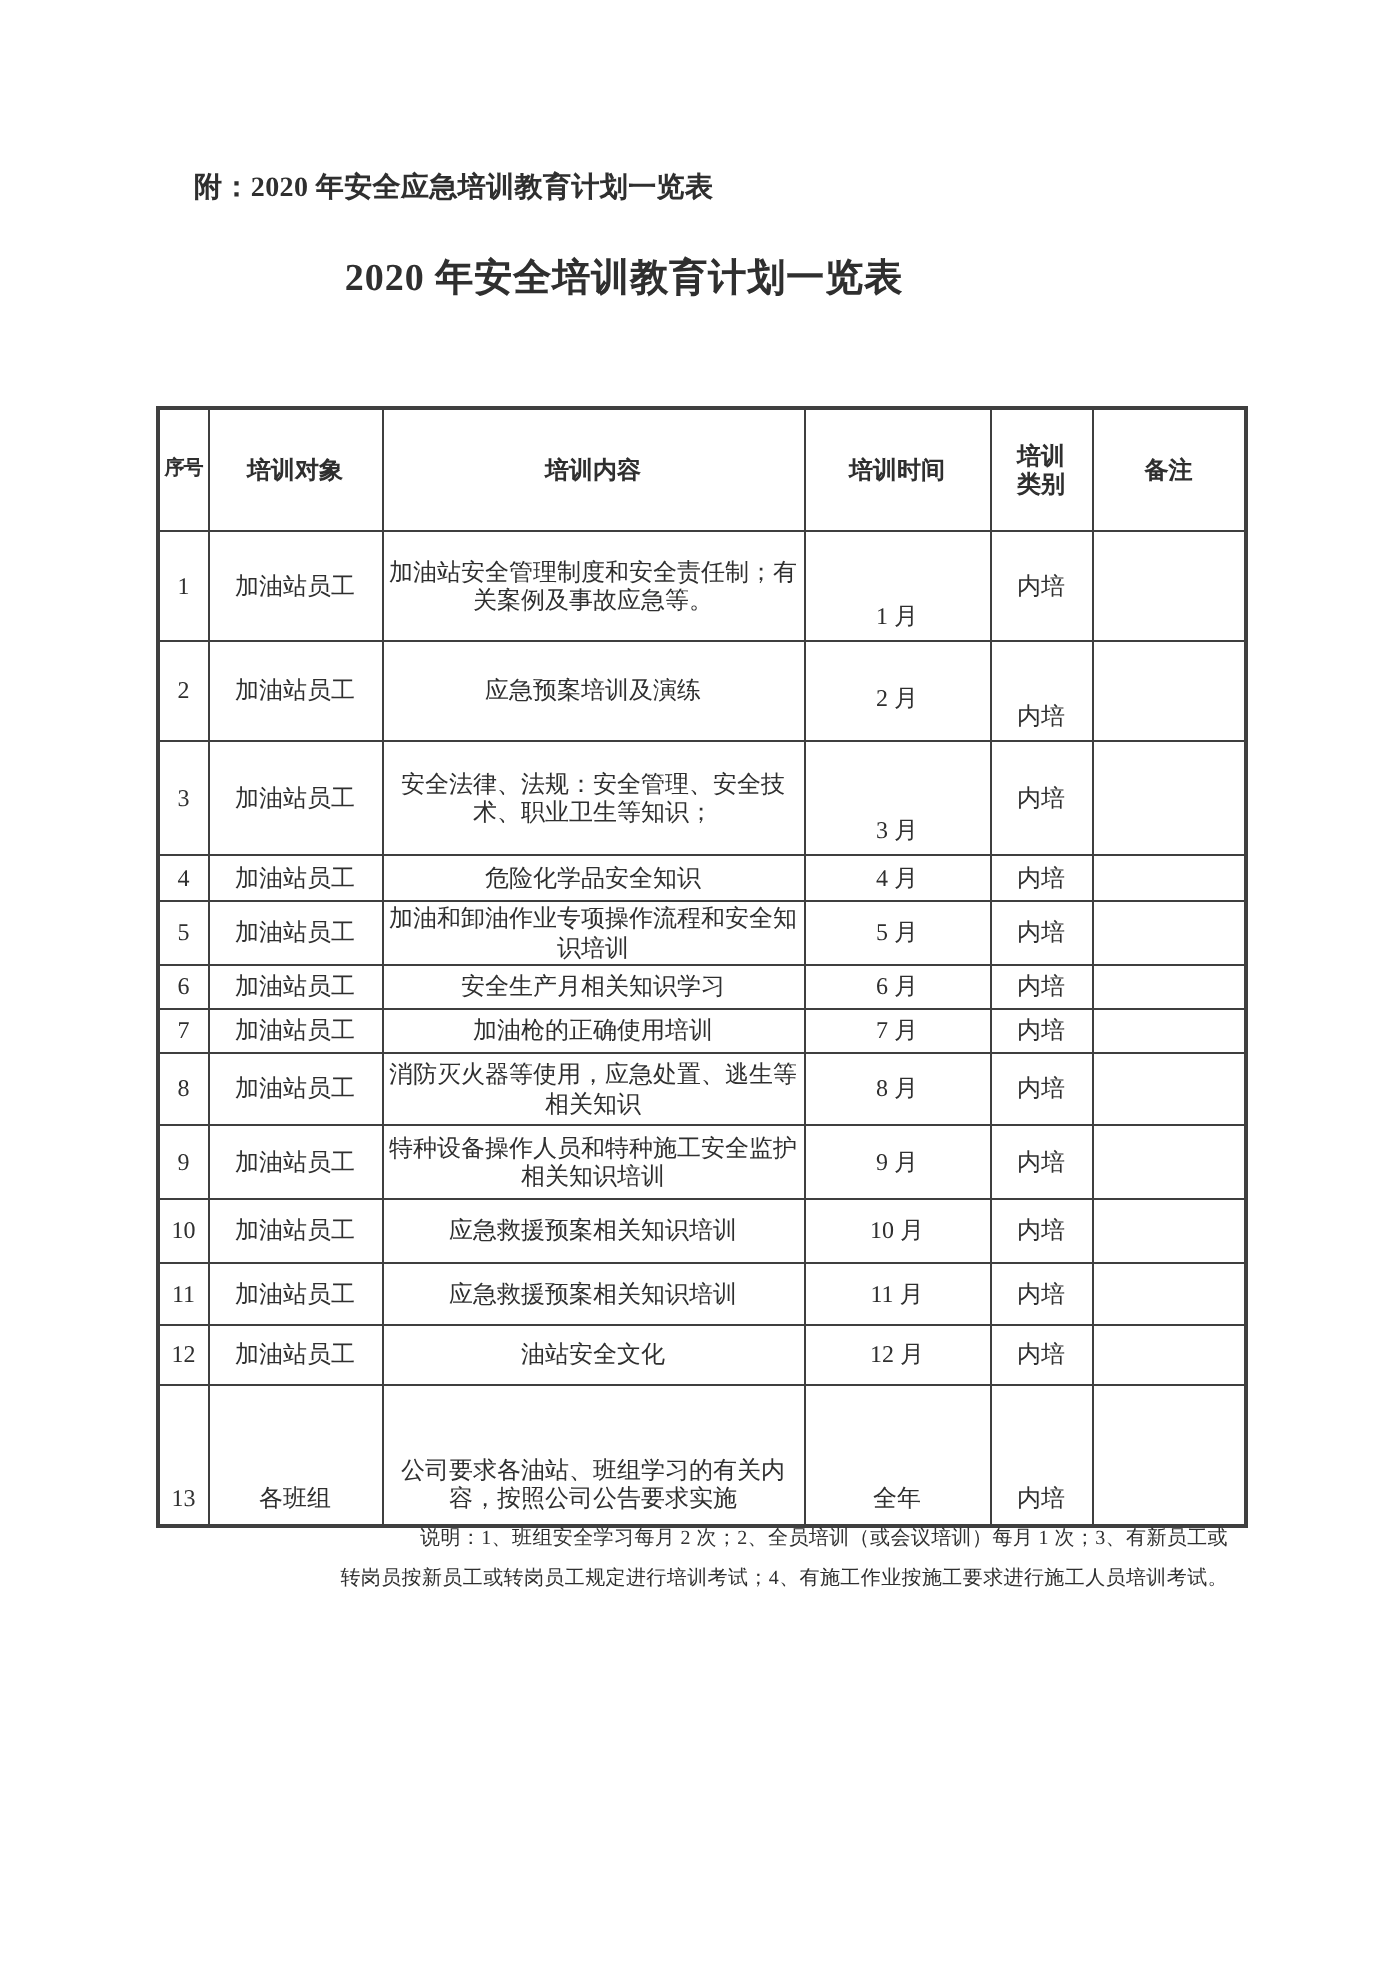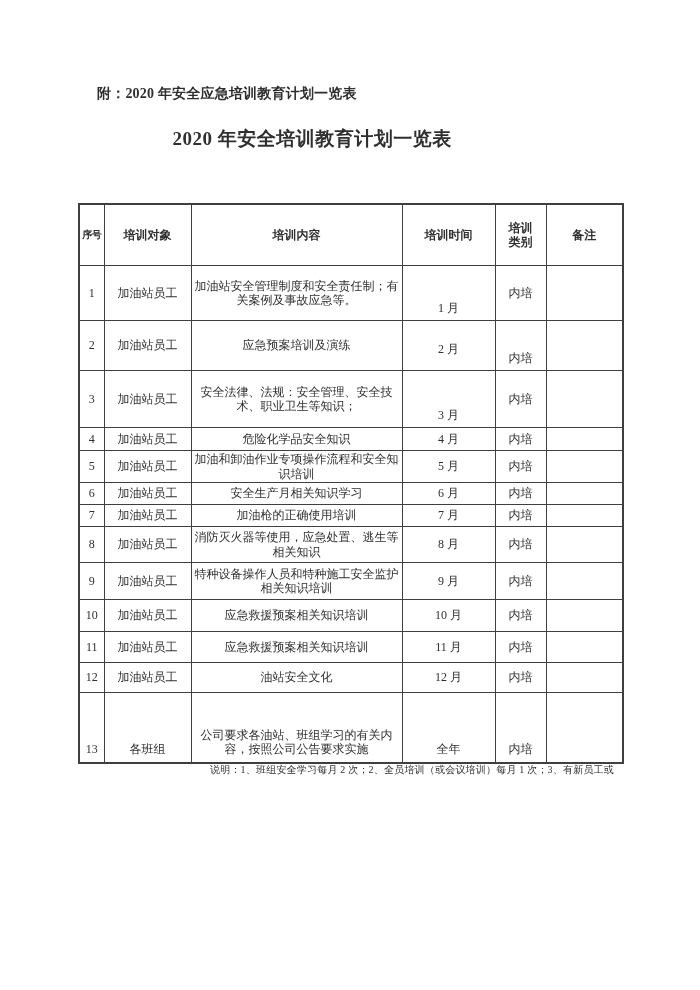--- a/index.html
+++ b/index.html
@@ -182,13 +182,14 @@
         <td class="va-bottom">公司要求各油站、班组学习的有关内容，按照公司公告要求实施</td>
         <td class="va-bottom">全年</td>
         <td class="va-bottom">内培</td>
         <td class="va-bottom"></td>
       </tr>
     </tbody>
 </table>
 
 <div class="note-block">
   <div class="note-line-1">说明：1、班组安全学习每月 2 次；2、全员培训（或会议培训）每月 1 次；3、有新员工或</div>
+  <div class="note-line-2">转岗员按新员工或转岗员工规定进行培训考试；4、有施工作业按施工要求进行施工人员培训考试。</div>
 </div>
 
 </body></html>

